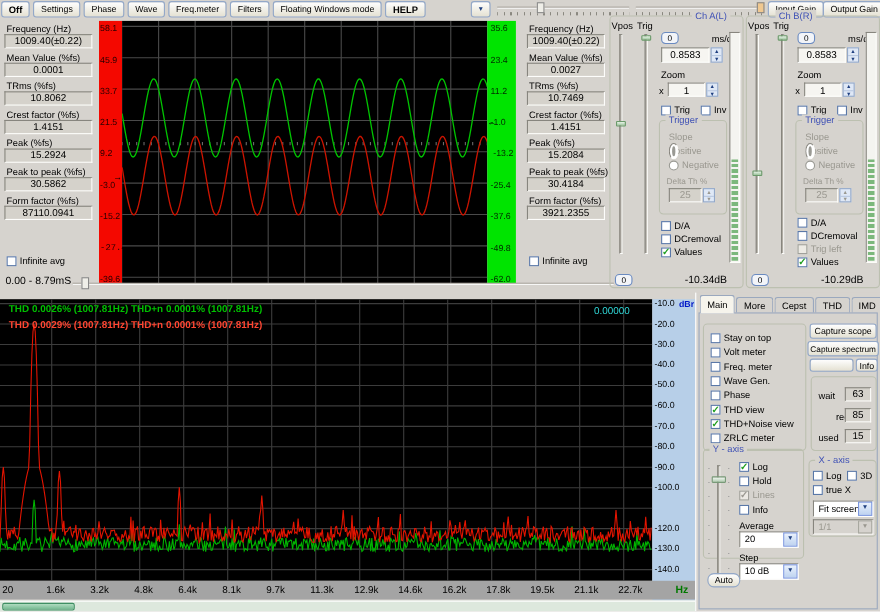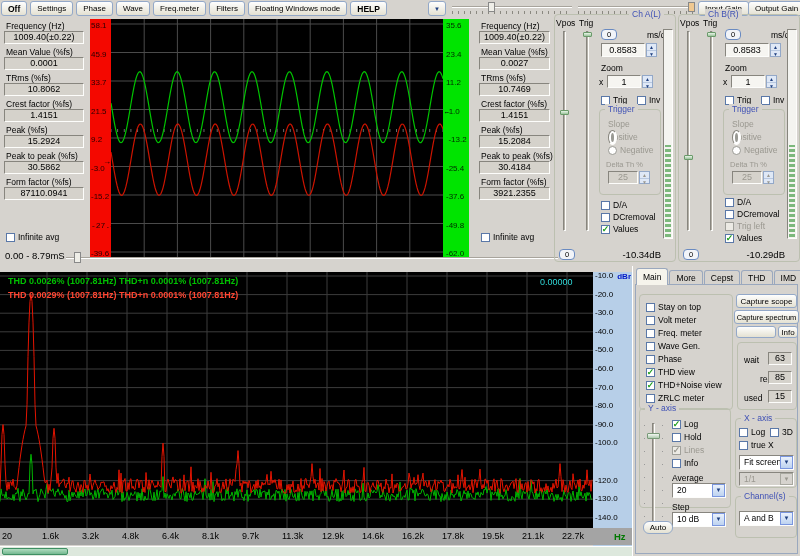--- a/index.html
+++ b/index.html
@@ -562,21 +562,14 @@
         <div class="cb" style="left: 34px; top: 8px;">
           <div class="cbbox"></div>
           <div>3D</div>
         </div>
         <div class="cb" style="left: 3px; top: 21px;">
           <div class="cbbox"></div>
           <div>true X</div>
         </div>
       </div>
 
-    <div class="gbox" style="left:102px;top:230px;width:62px;height:42px">
-      <div class="gcap">Channel(s)</div>
-      <div class="sel" style="left:3px;top:14px;width:55px">
-        <span>A and B</span>
-        <span class="selarr">▼</span>
-      </div>
-    </div>
   </div>
 </div>
 
 </body></html>

